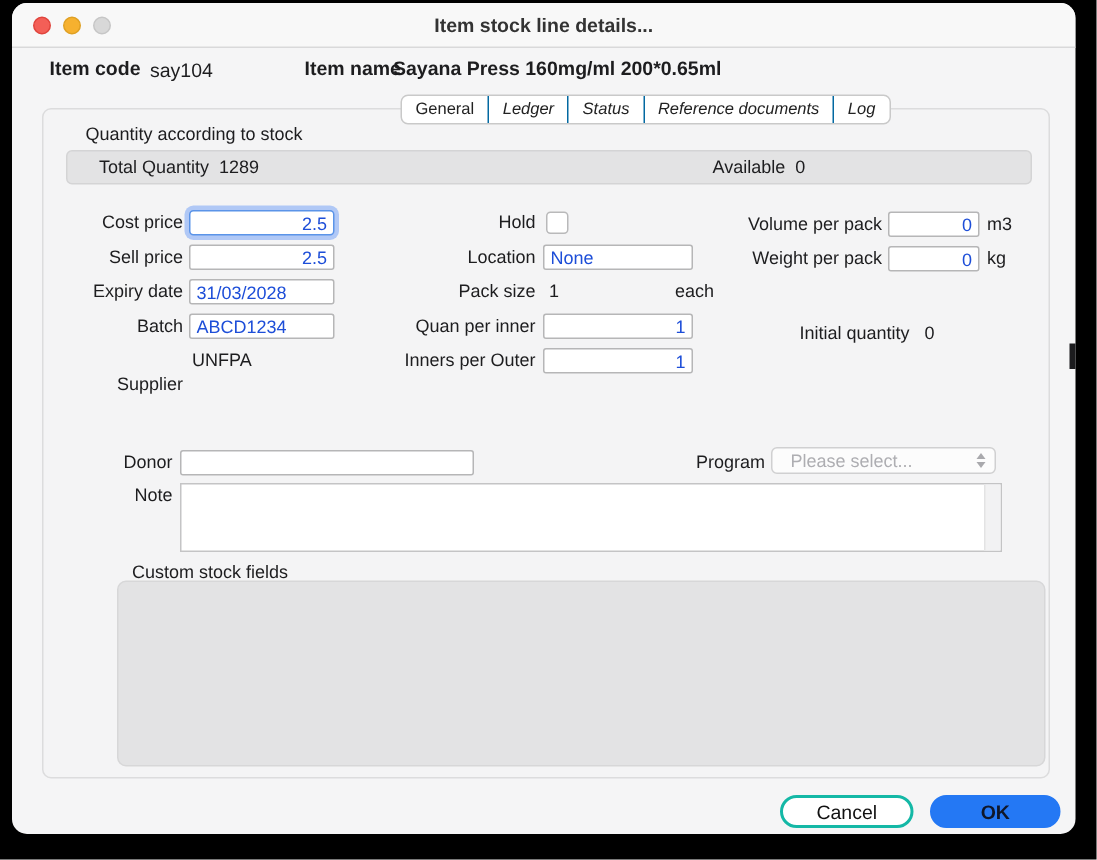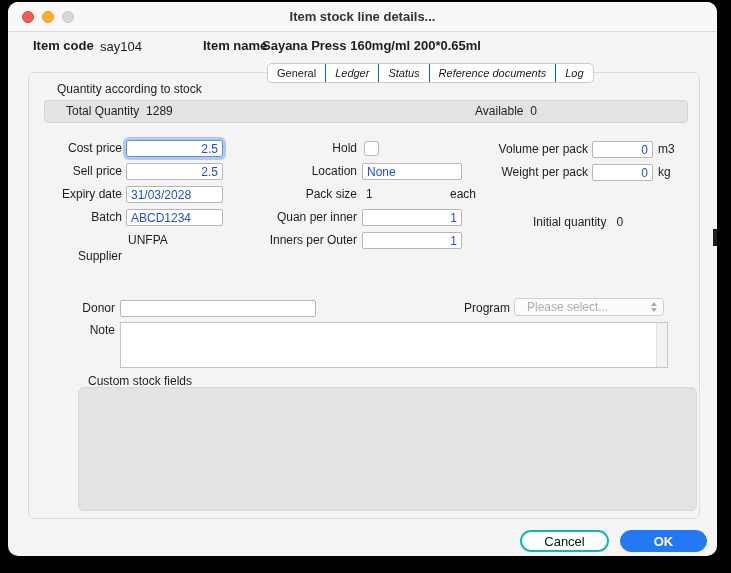--- a/index.html
+++ b/index.html
@@ -101,21 +101,21 @@
     position:absolute; left:70px; top:385px; width:619px; height:124px;
     background:#e3e3e4; border:1px solid #d7d7d8; border-radius:6px;
   }
 
   .btn {
     position:absolute; top:528px; height:22px; border-radius:11px;
     font-size:13px; display:flex; align-items:center; justify-content:center;
     cursor:default; font-family:"Liberation Sans", sans-serif;
   }
   .btn-cancel { left:512px; width:89px; background:#fff; border:2px solid #14b8a6; color:#111; }
-  .btn-ok { left:612px; width:87px; background:#2478f4; border:1px solid #2478f4; color:#ffffff; font-weight:bold; }
+  .btn-ok { left:612px; width:87px; background:#2478f4; border:1px solid #2478f4; color:#0f172a; font-weight:bold; }
 
   .edge-artifact { position:absolute; left:713px; top:229px; width:4px; height:17px; background:#1c1c1e; }
 </style>
 </head>
 <body>
 
 <div class="window">
 
   <div class="titlebar">
     <span class="traffic t-red"></span>

